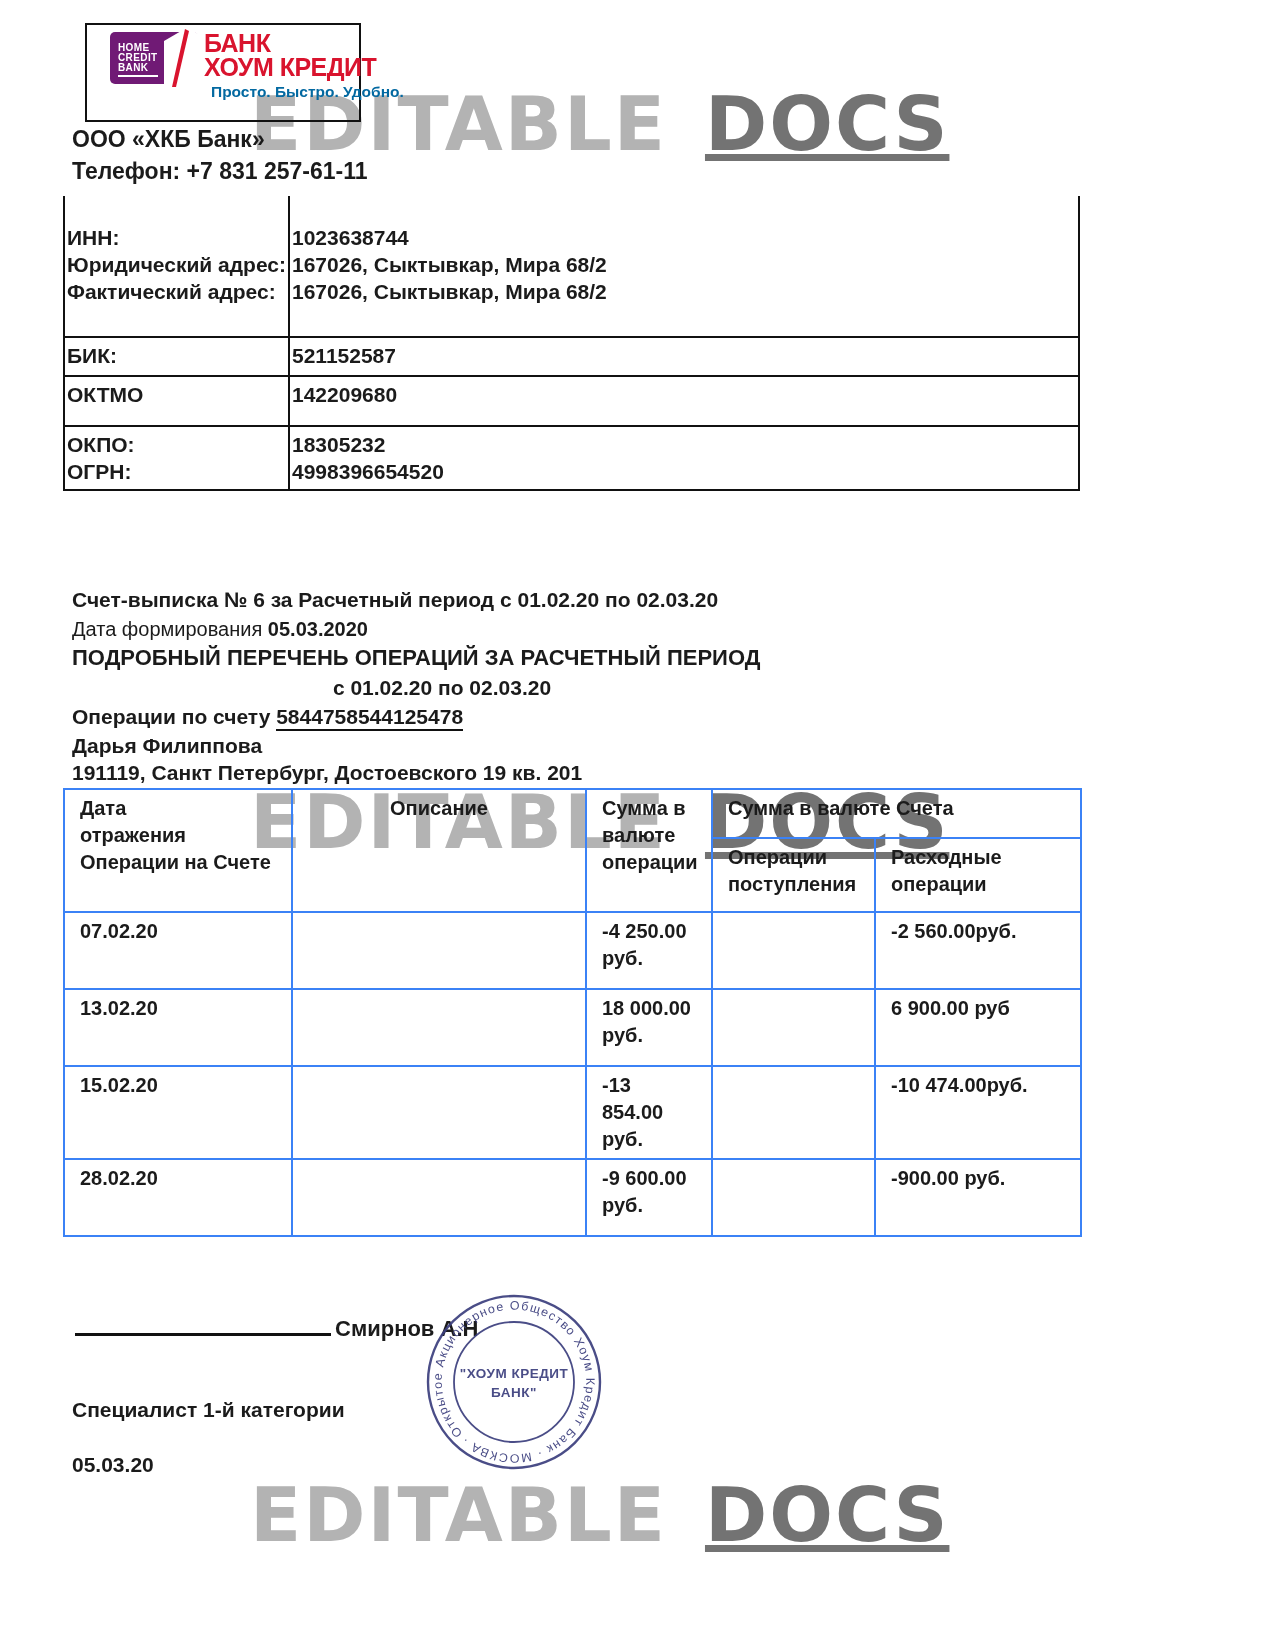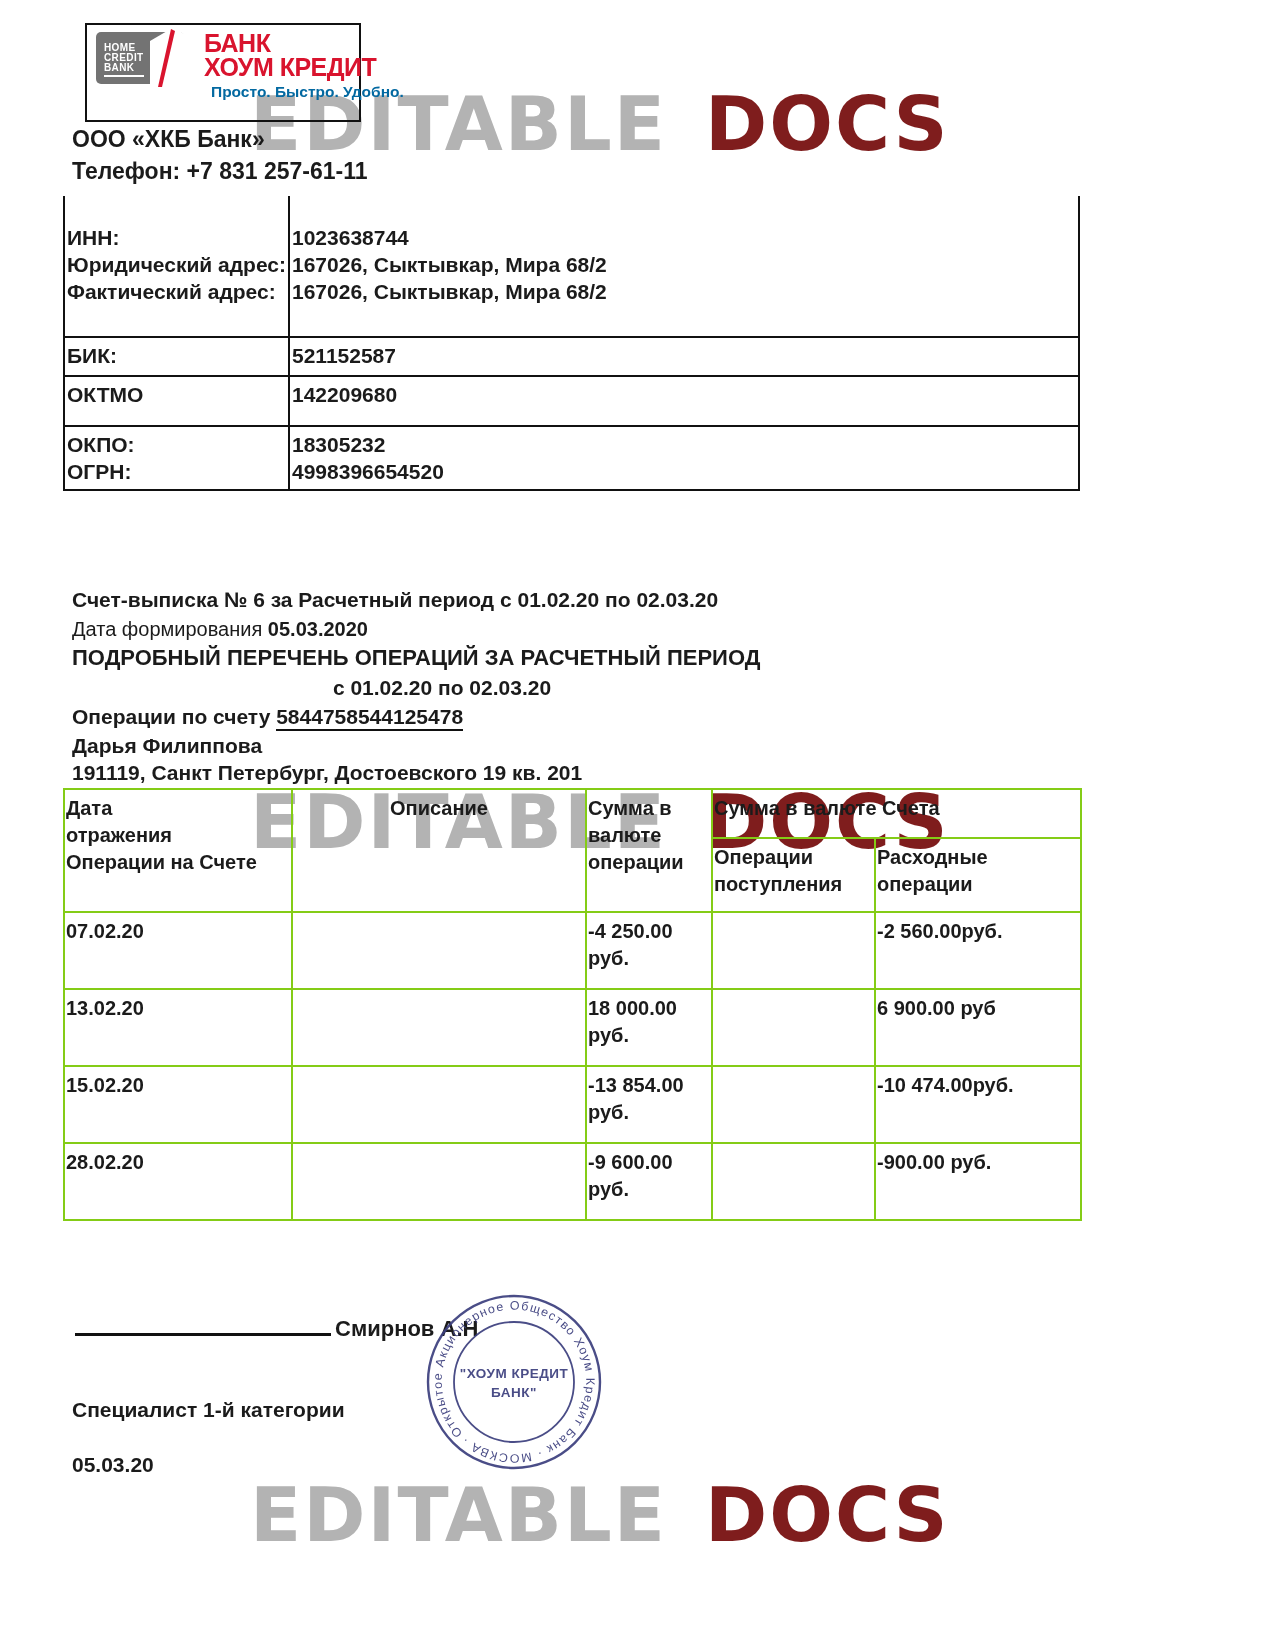--- a/index.html
+++ b/index.html
@@ -12,29 +12,29 @@
     overflow:hidden;
   }
   
   .wm{
     position:absolute;left:250px;z-index:0;
     font-family:"DejaVu Sans", sans-serif;
     font-weight:bold;font-size:75px;letter-spacing:2px;
     white-space:nowrap;user-select:none;
   }
   .wm-gray{color:#b3b3b3;}
-  .wm-orange{color:#7f1d1d;margin-left:38px;}
+  .wm-orange{color:#737373;margin-left:38px;text-decoration:underline;}
   
   .logo-box{
     position:absolute;left:85px;top:23px;width:272px;height:95px;
     border:2px solid #111;z-index:1;background:transparent;
   }
   .logo-mark{
-    position:absolute;left:9px;top:7px;width:88px;height:52px;
-    background:#737373;border-radius:5px;
+    position:absolute;left:23px;top:7px;width:88px;height:52px;
+    background:#701a75;border-radius:5px;
   }
   .logo-mark-text{
     position:absolute;left:8px;top:11px;
     color:#fff;font-size:10px;line-height:10px;font-weight:bold;
     letter-spacing:.4px;border-bottom:2px solid #fff;padding-bottom:2px;
   }
   .logo-building{position:absolute;left:48px;top:-7px;}
   .logo-name{
     position:absolute;left:117px;top:6px;
     color:#d9142e;font-weight:bold;font-size:25px;line-height:24px;
@@ -73,23 +73,23 @@
   .stm-account{left:72px;top:705px;font-size:21px;}
   .stm-account .acct-num{border-bottom:2px solid #111;padding-bottom:1px;}
   .stm-client{left:72px;top:734px;font-size:21px;}
   .stm-address{left:72px;top:761px;font-size:21px;}
   
   .ops{
     position:absolute;left:63px;top:788px;z-index:1;
     width:1017px;border-collapse:collapse;table-layout:fixed;
   }
   .ops th,.ops td{
-    border:2px solid #84cc16;vertical-align:top;box-sizing:border-box;
+    border:2px solid #3b82f6;vertical-align:top;box-sizing:border-box;
     font-size:20px;font-weight:bold;line-height:27px;
-    padding:5px 1px;text-align:left;
+    padding:5px 15px;text-align:left;
   }
   .ops thead tr.h1{height:49px;}
   .ops thead tr.h2 th{height:74px;}
   .ops tbody td{height:77px;}
   .ops .center{text-align:center;}
   .ops span{display:block;}
   
   .balance{left:72px;top:1256px;font-size:22px;}
   .signature{left:75px;top:1312px;font-size:22px;}
   .sig-line{

